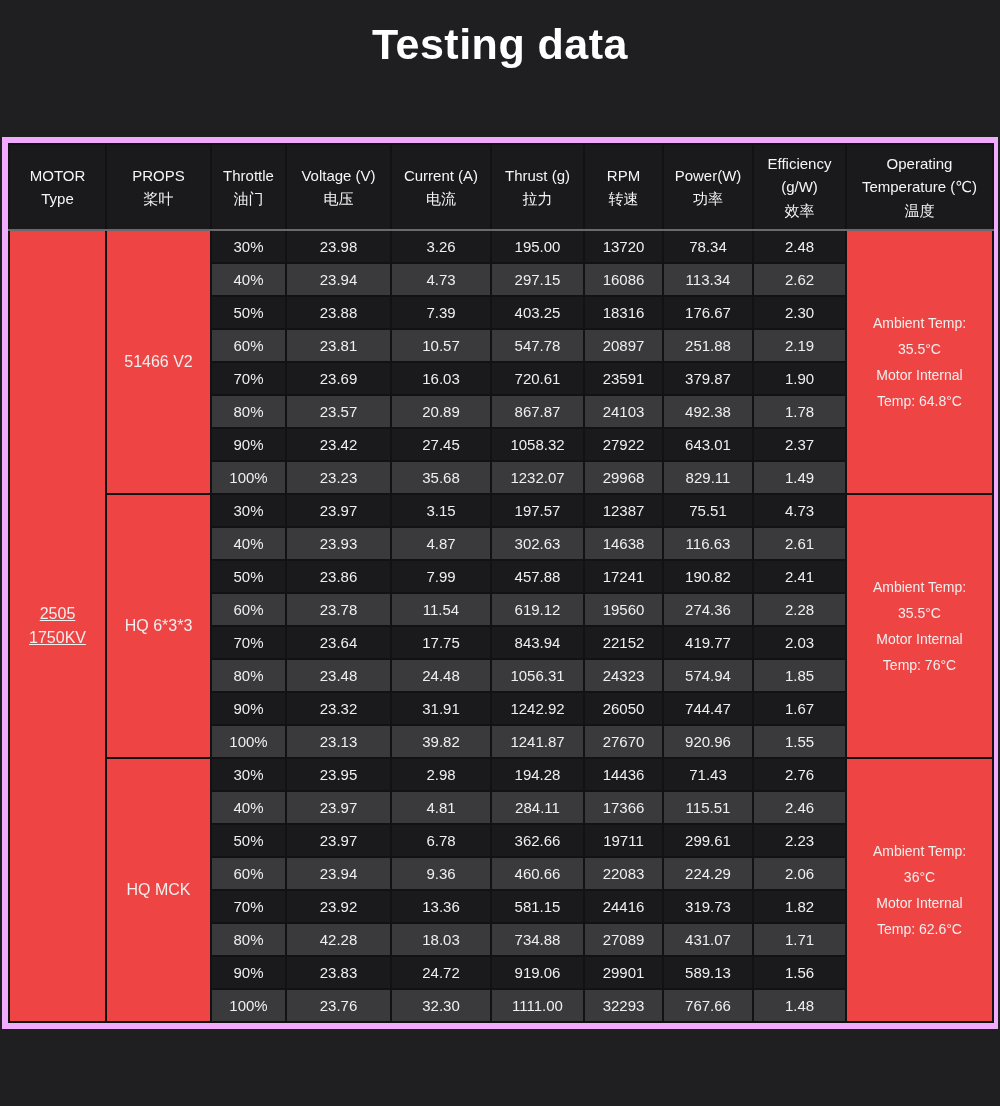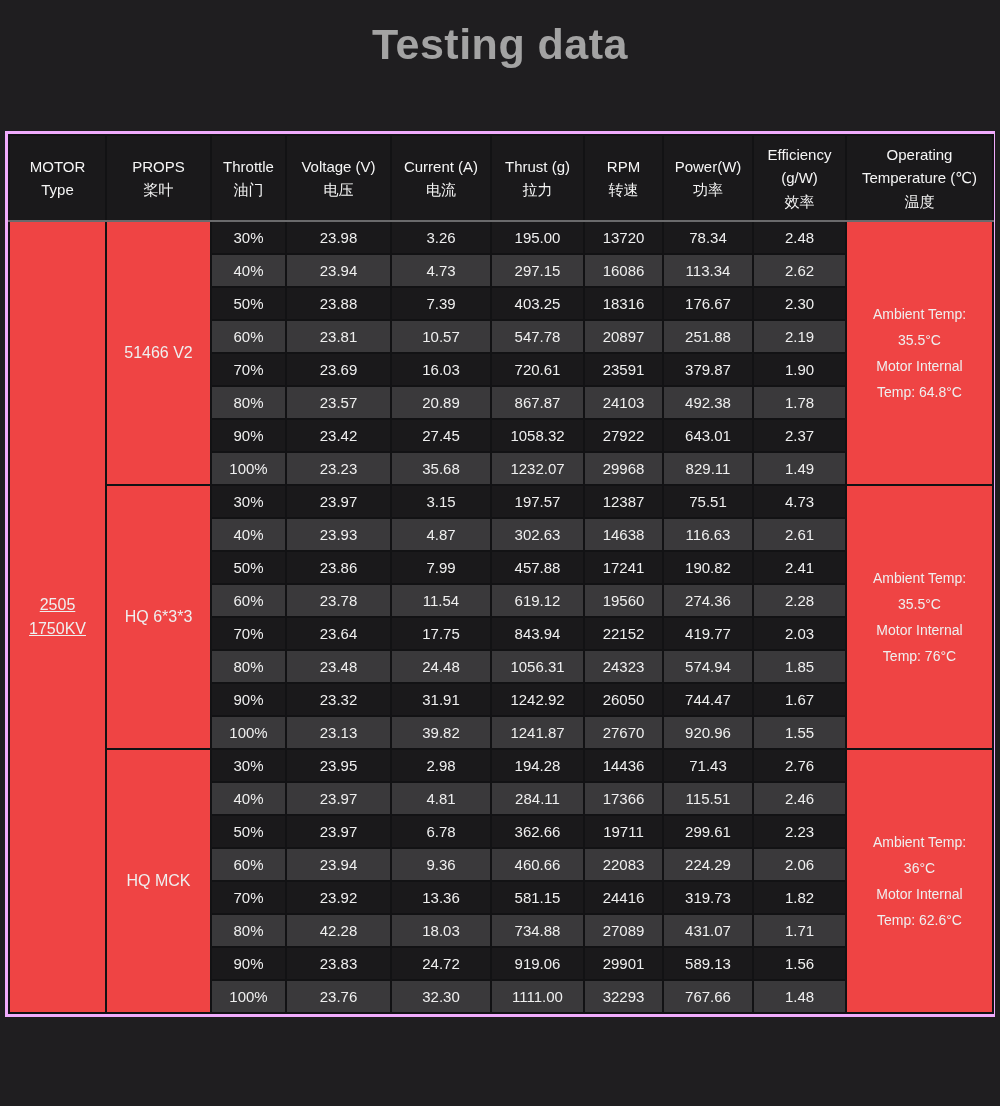--- a/index.html
+++ b/index.html
@@ -19,27 +19,27 @@
     display: flex;
     align-items: center;
     justify-content: center;
     padding-bottom: 38px;
     box-sizing: border-box;
   }
   .page-title {
     margin: 0;
     font-size: 43px;
     font-weight: bold;
-    color: #a3a3a3;
+    color: #ffffff;
     letter-spacing: 0.5px;
   }
   .table-wrap {
     width: 984px;
-    margin: 4px auto;
-    border: 3px solid #f0abfc;
+    margin: 10px auto;
+    border: 6px solid #f0abfc;
     box-sizing: content-box;
   }
   table.testing-table {
     width: 100%;
     border-collapse: collapse;
     table-layout: fixed;
   }
   th, td {
     border: 2px solid #121214;
     text-align: center;

